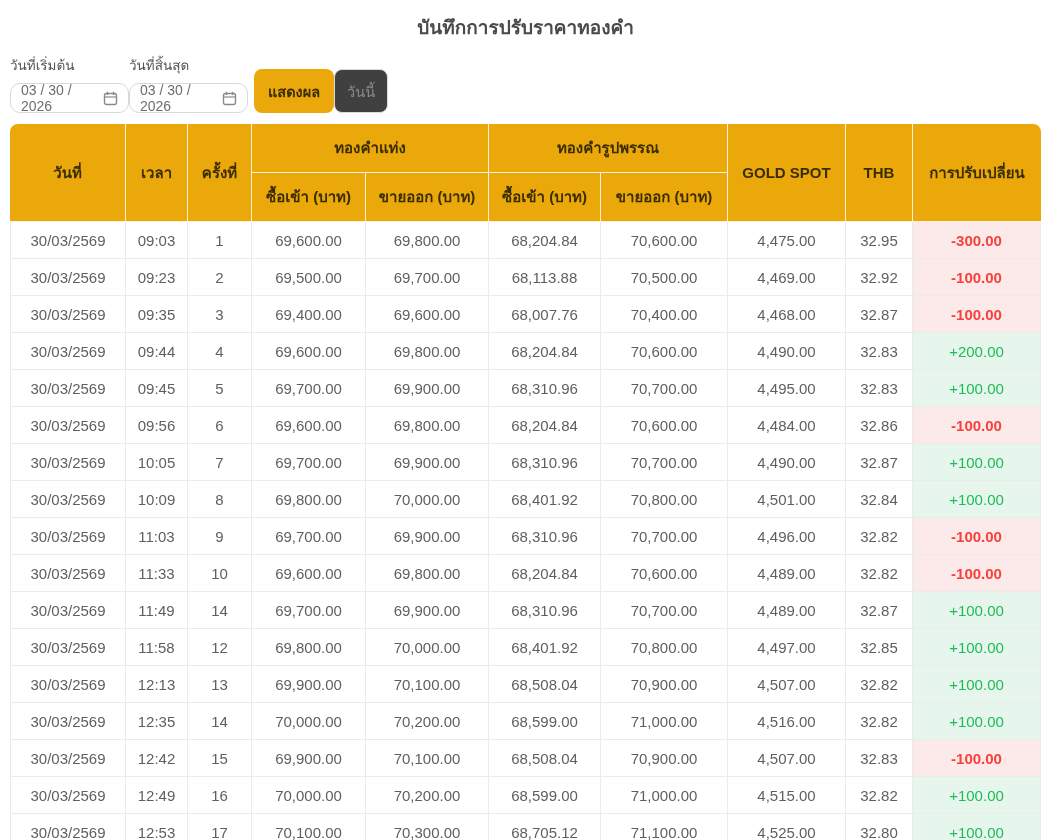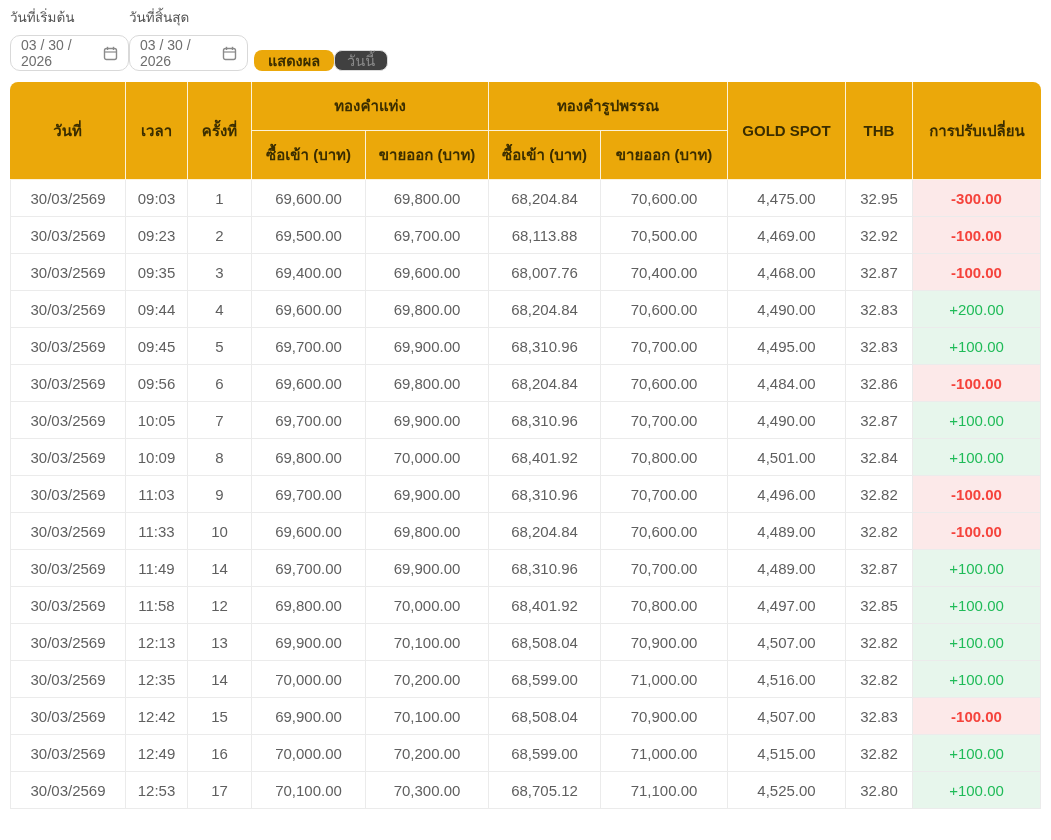--- a/index.html
+++ b/index.html
@@ -26,30 +26,30 @@
     margin:6px 0 12px 0;
   }
   .filters{
     display:flex;
     align-items:flex-end;
     gap:0;
   }
   .field{display:flex;flex-direction:column;gap:7px;}
   .field-label{font-size:13.5px;color:#555;}
   .date-input{
-    width:119px;height:36px;
+    width:119px;height:30px;
     border:1px solid #d9d9d9;border-radius:10px;
     display:flex;align-items:center;justify-content:space-between;
     padding:0 10px;
     font-size:14px;color:#6e6e6e;
     background:#fff;cursor:pointer;
   }
   .cal-icon{flex:0 0 auto;display:block;}
   .btn{
-    height:21px;border-radius:8px;
+    height:44px;border-radius:8px;
     font-size:14.5px;
     display:inline-flex;align-items:center;
     cursor:pointer;
     font-family:inherit;
   }
   .btn-gold{
     background:var(--gold);
     color:var(--gold-text);
     border:none;
     font-weight:700;
@@ -100,20 +100,21 @@
   }
   tbody td:first-child{border-left:1px solid var(--border);}
   tbody td.change.up{background:var(--up-bg);color:var(--up-text);}
   tbody td.change.down{background:var(--down-bg);color:var(--down-text);font-weight:bold;}
 </style>
 </head>
 <body>
 
 <div class="page">
 
+  <h1 class="page-title">บันทึกการปรับราคาทองคำ</h1>
 
   <div class="filters">
     <div class="field">
       <span class="field-label">วันที่เริ่มต้น</span>
       <div class="date-input">
         <span>03 / 30 / 2026</span>
         <svg class="cal-icon" width="15" height="15" viewBox="0 0 15 15">
           <rect x="1.5" y="2.5" width="12" height="11" rx="2" fill="none" stroke="#8a8a8a" stroke-width="1.4"></rect>
           <line x1="4.5" y1="0.8" x2="4.5" y2="4" stroke="#8a8a8a" stroke-width="1.4"></line>
           <line x1="10.5" y1="0.8" x2="10.5" y2="4" stroke="#8a8a8a" stroke-width="1.4"></line>

